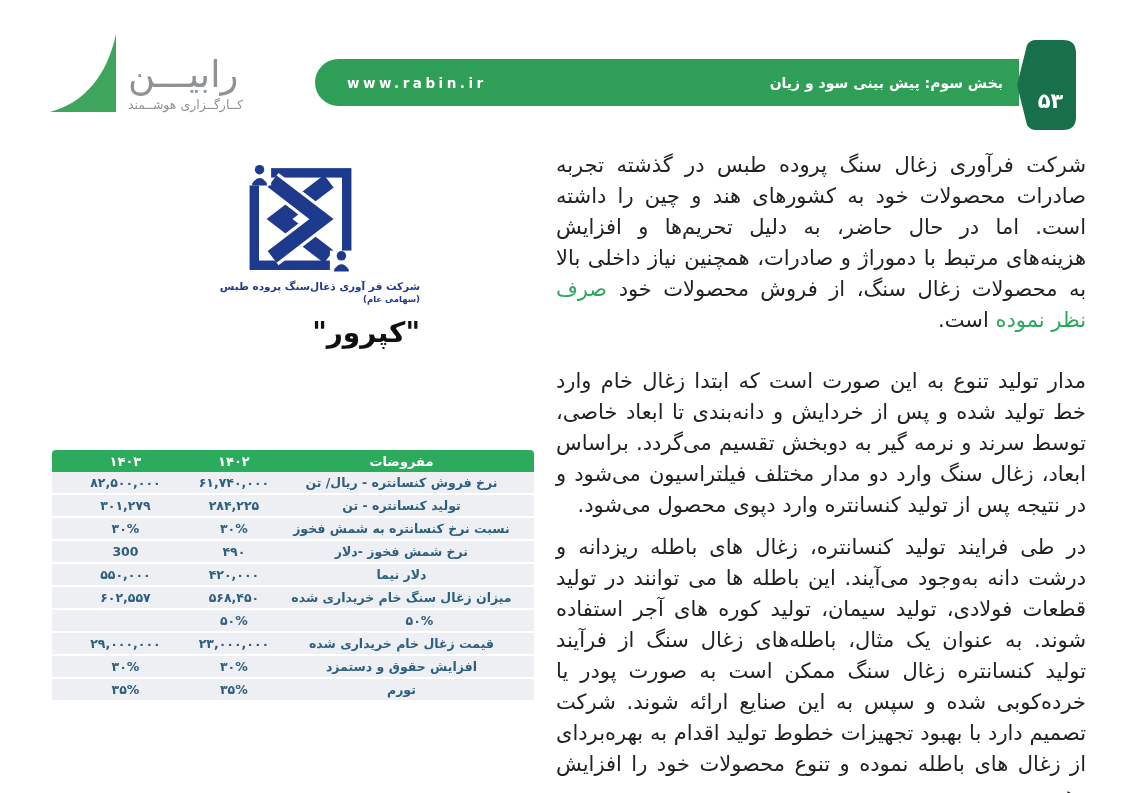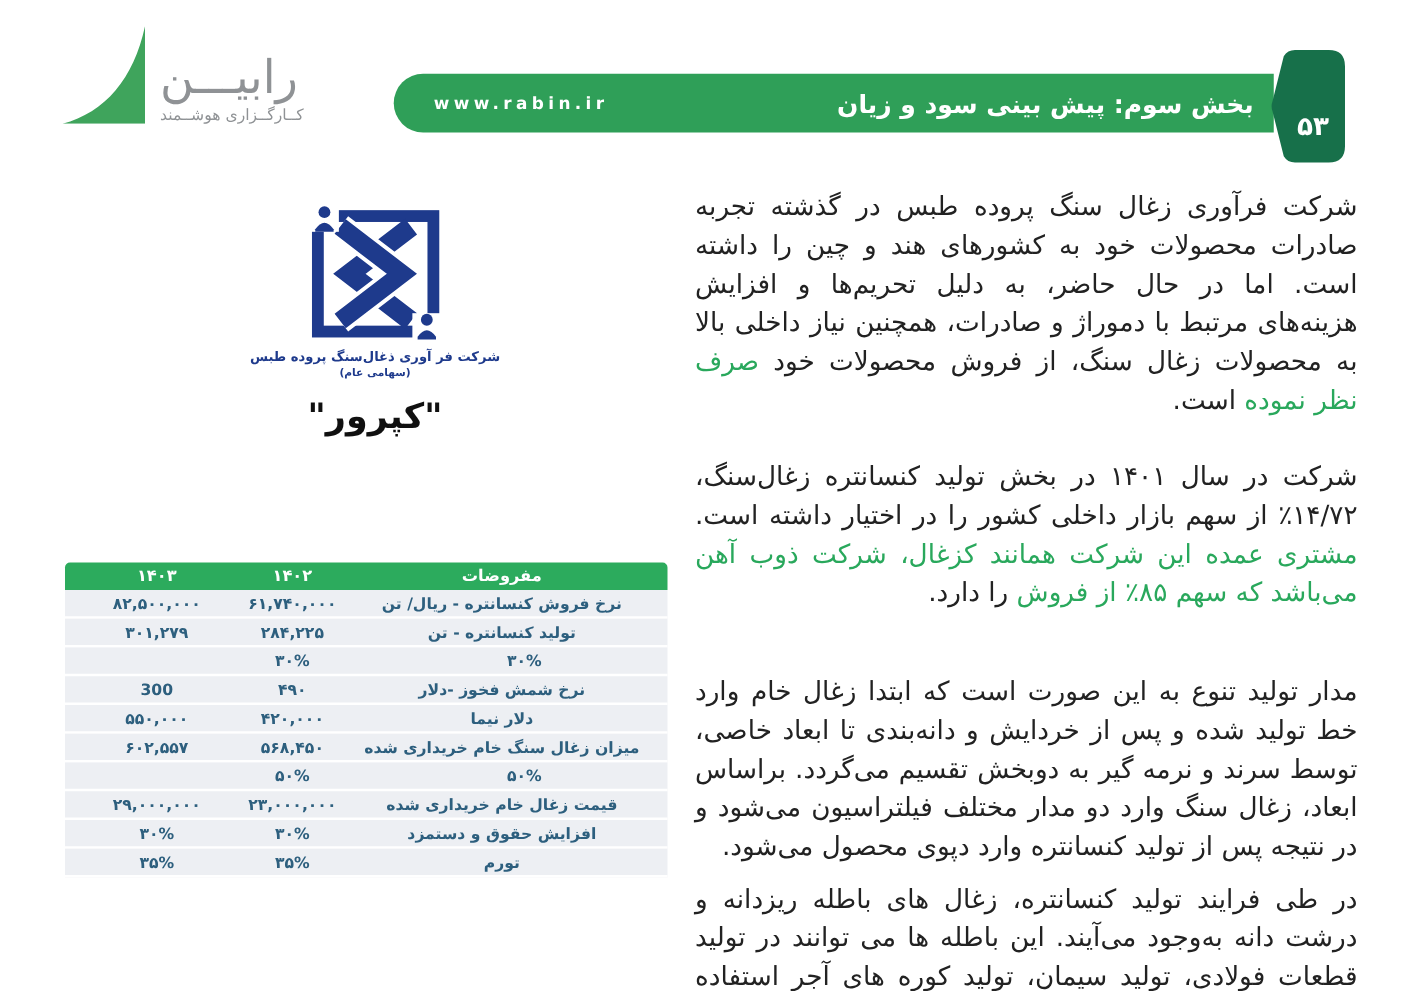--- a/index.html
+++ b/index.html
@@ -1,39 +1,39 @@
 <!DOCTYPE html>
 <html lang="fa"><head>
 <meta charset="utf-8">
 <style>
   html,body{margin:0;padding:0;background:#ffffff;}
   .page{position:relative;width:1122px;height:793px;background:#fff;overflow:hidden;
         font-family:"DejaVu Sans",sans-serif;}
 
   
-  .brand{position:absolute;left:50px;top:21px;display:flex;align-items:flex-end;}
+  .brand{position:absolute;left:50px;top:34px;display:flex;align-items:flex-end;}
   .brand svg{display:block;}
   .brand-text{margin-left:12px;display:flex;flex-direction:column;align-items:flex-end;direction:rtl;}
   .brand-word{font-size:37px;line-height:40px;color:#8f9295;font-weight:500;letter-spacing:1px;}
   .brand-tag{font-size:12.5px;color:#8f9295;margin-top:2px;letter-spacing:1px;}
 
   .topbar{position:absolute;left:315px;top:59px;width:704px;height:47px;
           background:#2f9f58;border-radius:24px 0 0 24px;}
   .topbar-url{position:absolute;left:32px;top:0;height:47px;display:flex;align-items:center;
           color:#fff;font-size:13.5px;font-weight:bold;letter-spacing:3.5px;}
   .topbar-title{position:absolute;right:16px;top:0;height:47px;display:flex;align-items:center;
-          direction:rtl;color:#fff;font-size:20px;font-weight:bold;}
+          direction:rtl;color:#fff;font-size:14px;font-weight:bold;}
 
   .badge{position:absolute;left:1016px;top:39px;width:61px;height:92px;}
   .badge svg{position:absolute;left:0;top:0;}
   .badge-num{position:absolute;left:8px;top:16px;width:53px;height:92px;display:flex;
           align-items:center;justify-content:center;color:#fff;font-size:21px;font-weight:bold;}
 
   
-  .company{position:absolute;left:180px;top:163px;width:240px;text-align:center;direction:rtl;}
+  .company{position:absolute;left:180px;top:163px;width:240px;text-align:right;direction:rtl;}
   .company svg{display:block;margin:0 auto;}
   .company-name{margin-top:7px;font-size:10.5px;font-weight:bold;color:#1e3a8c;line-height:13px;}
   .company-type{font-size:8.5px;font-weight:bold;color:#1e3a8c;margin-top:1px;}
   .company-ticker{margin-top:12px;font-size:28px;font-weight:bold;color:#101010;}
 
   
   .tbl{position:absolute;left:52px;top:450px;width:482px;direction:rtl;}
   .tbl-head{display:grid;grid-template-columns:55% 22% 23%;height:22px;background:#2cab5d;
         border-radius:4px 4px 0 0;color:#fff;font-size:13px;font-weight:bold;}
   .tbl-head div{display:flex;align-items:center;justify-content:center;}
@@ -112,20 +112,21 @@
       <div>نرخ فروش کنسانتره - ریال/ تن</div>
       <div class="num">۶۱,۷۴۰,۰۰۰</div>
       <div class="num">۸۲,۵۰۰,۰۰۰</div>
     </div>
     <div class="tbl-row">
       <div>تولید کنسانتره - تن</div>
       <div class="num">۲۸۴,۲۲۵</div>
       <div class="num">۳۰۱,۲۷۹</div>
     </div>
     <div class="tbl-row">
+      <div>نسبت نرخ کنسانتره به شمش فخوز</div>
       <div class="num">۳۰%</div>
       <div class="num">۳۰%</div>
     </div>
     <div class="tbl-row">
       <div>نرخ شمش فخوز -دلار</div>
       <div class="num">۴۹۰</div>
       <div class="num">300</div>
     </div>
     <div class="tbl-row">
       <div>دلار نیما</div>
@@ -153,18 +154,17 @@
     </div>
     <div class="tbl-row">
       <div>تورم</div>
       <div class="num">۳۵%</div>
       <div class="num">۳۵%</div>
     </div>
   </div>
 
   <div class="copy">
     <p class="p1"><span>شرکت فرآوری زغال سنگ پروده طبس در گذشته تجربه صادرات محصولات خود به کشورهای هند و چین را داشته است. اما در حال حاضر، به دلیل تحریم‌ها و افزایش هزینه‌های مرتبط با دموراژ و صادرات، همچنین نیاز داخلی بالا به محصولات زغال سنگ، از فروش محصولات خود </span><span class="green">صرف نظر نموده</span><span> است.</span></p>
-    <p class="p2"><span>شرکت در سال ۱۴۰۱ در بخش تولید کنسانتره زغال‌سنگ، ۱۴/۷۲٪ از سهم بازار داخلی کشور را در اختیار داشته است. </span><span class="green">مشتری عمده این شرکت همانند کزغال، شرکت ذوب آهن می‌باشد که سهم ۸۵٪ از فروش</span><span> را دارد.</span></p>
     <p class="p3"><span>مدار تولید تنوع به این صورت است که ابتدا زغال خام وارد خط تولید شده و پس از خردایش  و دانه‌بندی تا ابعاد خاصی، توسط سرند و نرمه گیر به دوبخش تقسیم می‌گردد. براساس ابعاد، زغال سنگ وارد دو مدار مختلف فیلتراسیون می‌شود و در نتیجه پس از تولید کنسانتره وارد دپوی محصول می‌شود.</span></p>
     <p class="p4"><span>در طی فرایند تولید کنسانتره، زغال های باطله ریزدانه و درشت دانه به‌وجود می‌آیند. این باطله ها می توانند در تولید قطعات فولادی، تولید سیمان، تولید کوره های آجر استفاده شوند. به عنوان یک مثال، باطله‌های زغال سنگ از فرآیند تولید کنسانتره زغال سنگ ممکن است به صورت پودر یا خرده‌کوبی شده و سپس به این صنایع ارائه شوند. شرکت تصمیم دارد با بهبود تجهیزات خطوط تولید اقدام به بهره‌بردای از زغال های باطله نموده و تنوع محصولات خود را افزایش دهد.</span></p>
   </div>
 
 </div>
 
 </body></html>

